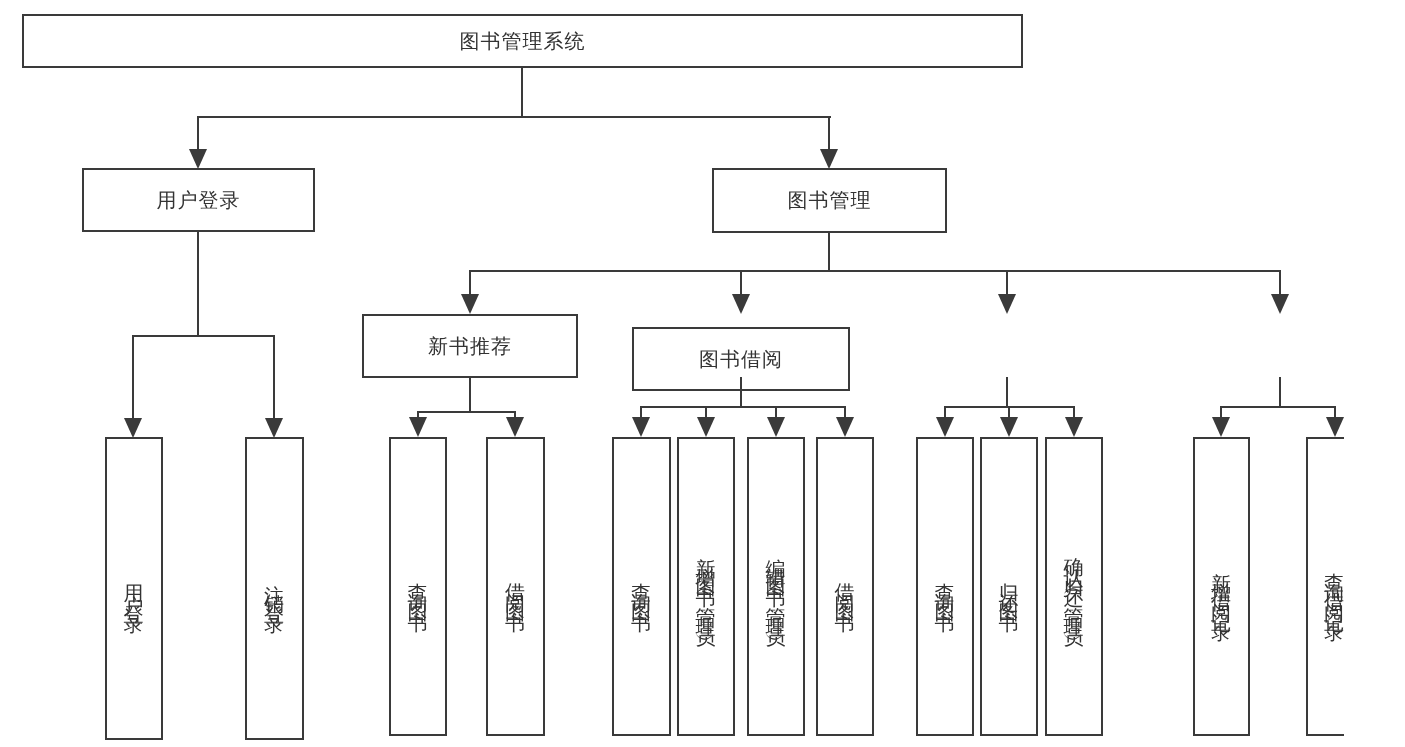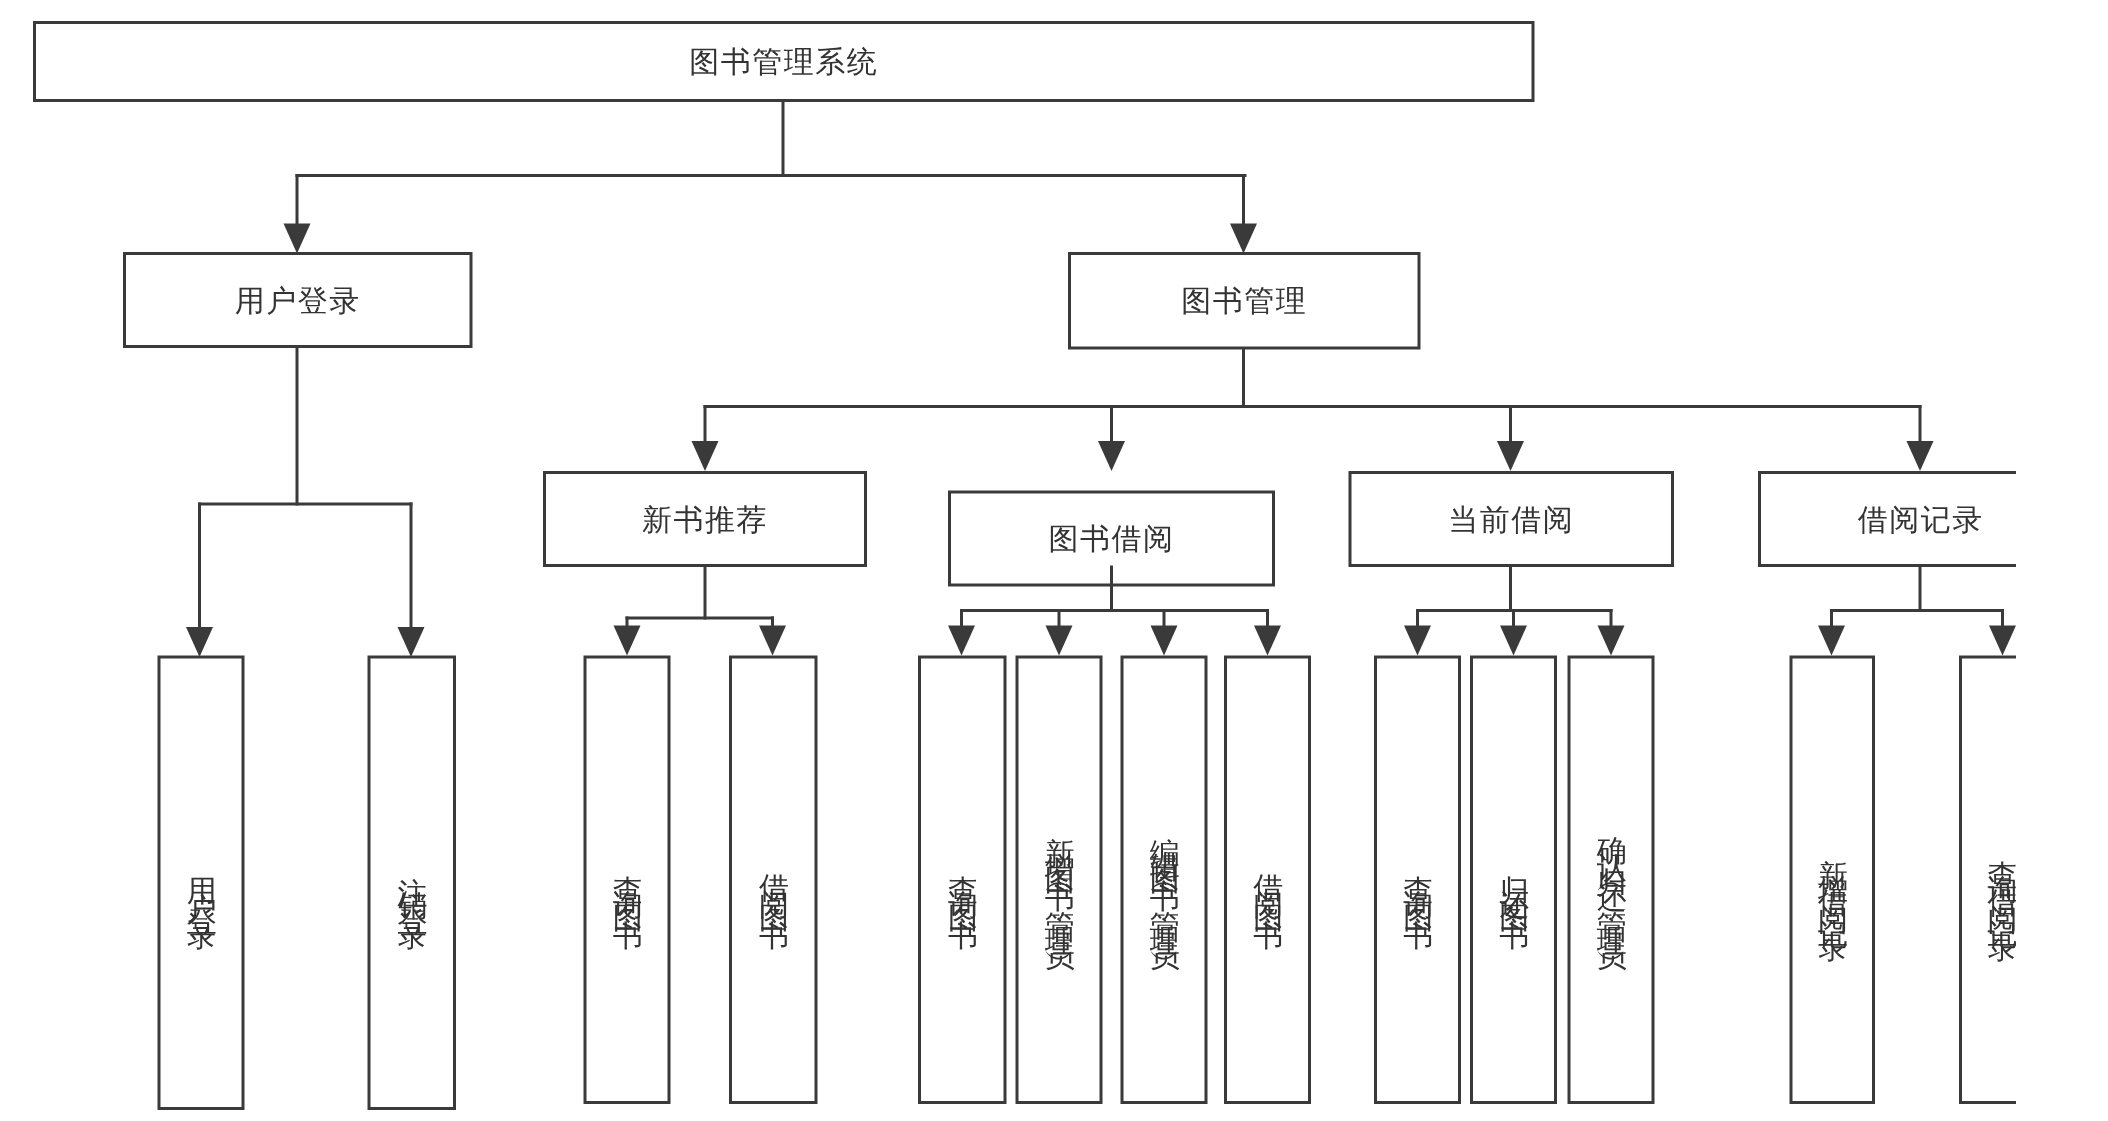--- a/index.html
+++ b/index.html
@@ -49,26 +49,20 @@
   </div>
   <div class="node" style="left:712px;top:168px;width:235px;height:65px">
     <span class="lbl">图书管理</span>
   </div>
 
   <div class="node" style="left:362px;top:314px;width:216px;height:64px">
     <span class="lbl">新书推荐</span>
   </div>
   <div class="node" style="left:632px;top:327px;width:218px;height:64px">
     <span class="lbl">图书借阅</span>
-  </div>
-  <div class="node" style="left:899px;top:314px;width:217px;height:64px">
-    <span class="lbl">当前借阅</span>
-  </div>
-  <div class="node" style="left:1172px;top:314px;width:217px;height:64px">
-    <span class="lbl">借阅记录</span>
   </div>
 
   <div class="node v" style="left:105px;top:437px;width:58px;height:303px">
     <span class="lbl">用户登录</span>
   </div>
   <div class="node v" style="left:245px;top:437px;width:59px;height:303px">
     <span class="lbl">注销登录</span>
   </div>
 
   <div class="node v" style="left:389px;top:437px;width:58px;height:299px">

